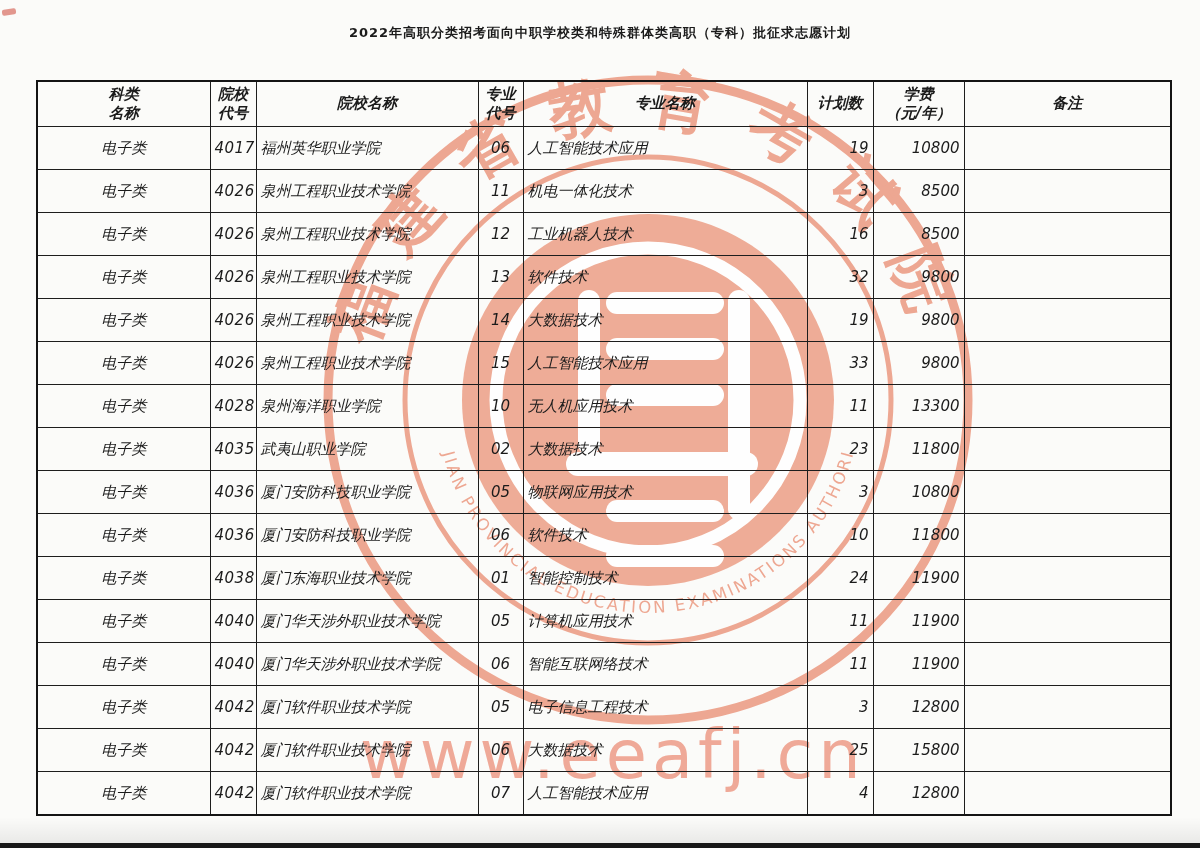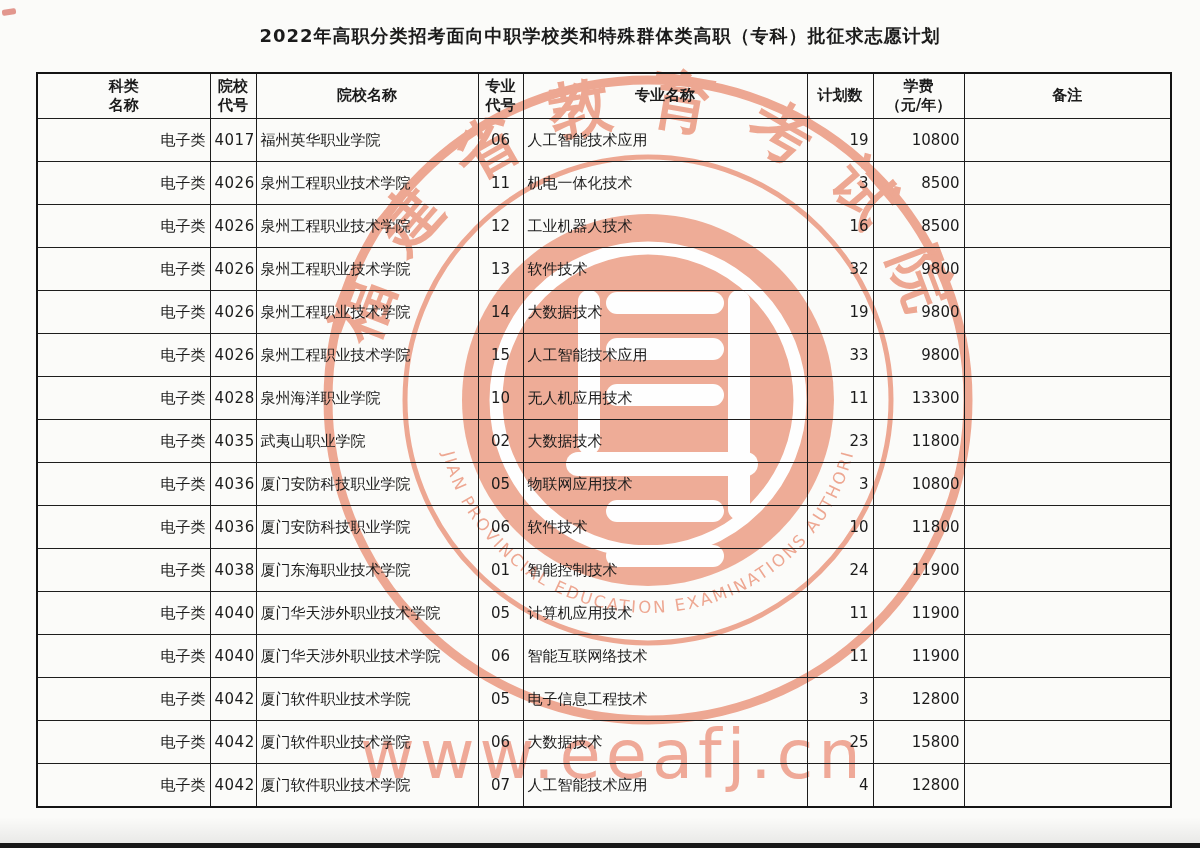--- a/index.html
+++ b/index.html
@@ -31,43 +31,44 @@
   .url-watermark{
     position:absolute;z-index:1;left:360px;top:716px;
     font-size:67px;font-weight:normal;letter-spacing:5px;
     color:rgba(236,146,124,.78);
     pointer-events:none;white-space:nowrap;
   }
 
   
   .title{
     position:absolute;z-index:2;left:0;top:24px;width:100%;
-    text-align:center;font-size:18px;font-weight:bold;letter-spacing:1px;
+    text-align:center;font-size:13px;font-weight:bold;letter-spacing:1px;
     margin:0;
   }
 
   
   table.plan{
-    position:absolute;z-index:2;left:36px;top:72px;width:1134px;
+    position:absolute;z-index:2;left:36px;top:80px;width:1134px;
     border-collapse:collapse;table-layout:fixed;
     background:transparent;
     font-size:15px;
+    font-style:italic;
   }
   table.plan th,table.plan td{
     border:1.6px solid #1d1d1d;
     padding:0 4px;overflow:hidden;white-space:nowrap;
     background:transparent;
   }
   table.plan{border:2.5px solid #141414;}
   table.plan thead th{
     height:44px;text-align:center;font-weight:bold;
     white-space:pre-line;line-height:1.3;vertical-align:middle;
   }
   table.plan tbody td{height:42px;vertical-align:middle;}
-  td.c0{text-align:right;padding-left:8px;}
+  td.c0{text-align:center;padding-left:8px;}
   td.c1{text-align:center;letter-spacing:.5px;}
   td.c2{text-align:left;padding-left:5px;}
   td.c3{text-align:center;}
   td.c4{text-align:left;padding-left:7px;}
   td.c5{text-align:right;padding-right:5px;}
   td.c6{text-align:right;padding-right:11px;}
   td.c7{text-align:left;}
 
   
   .footer{

